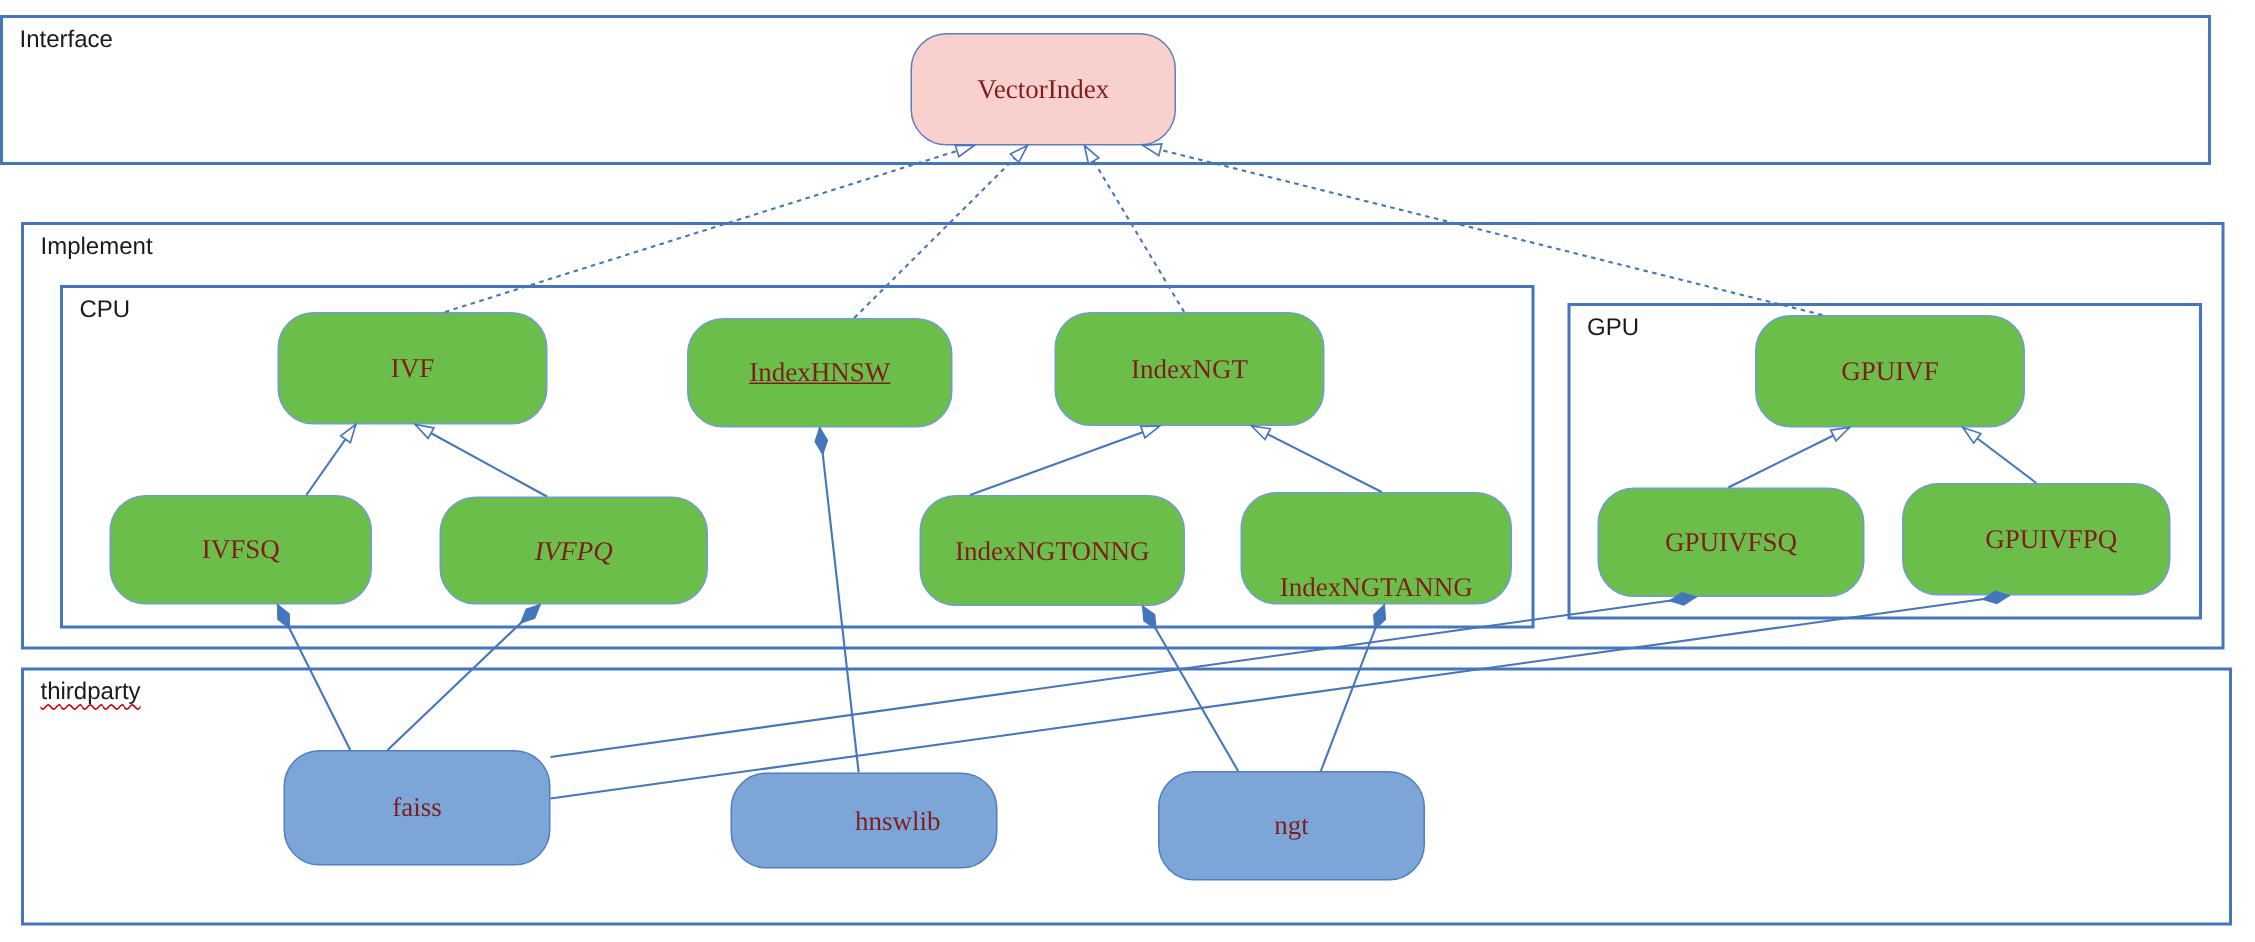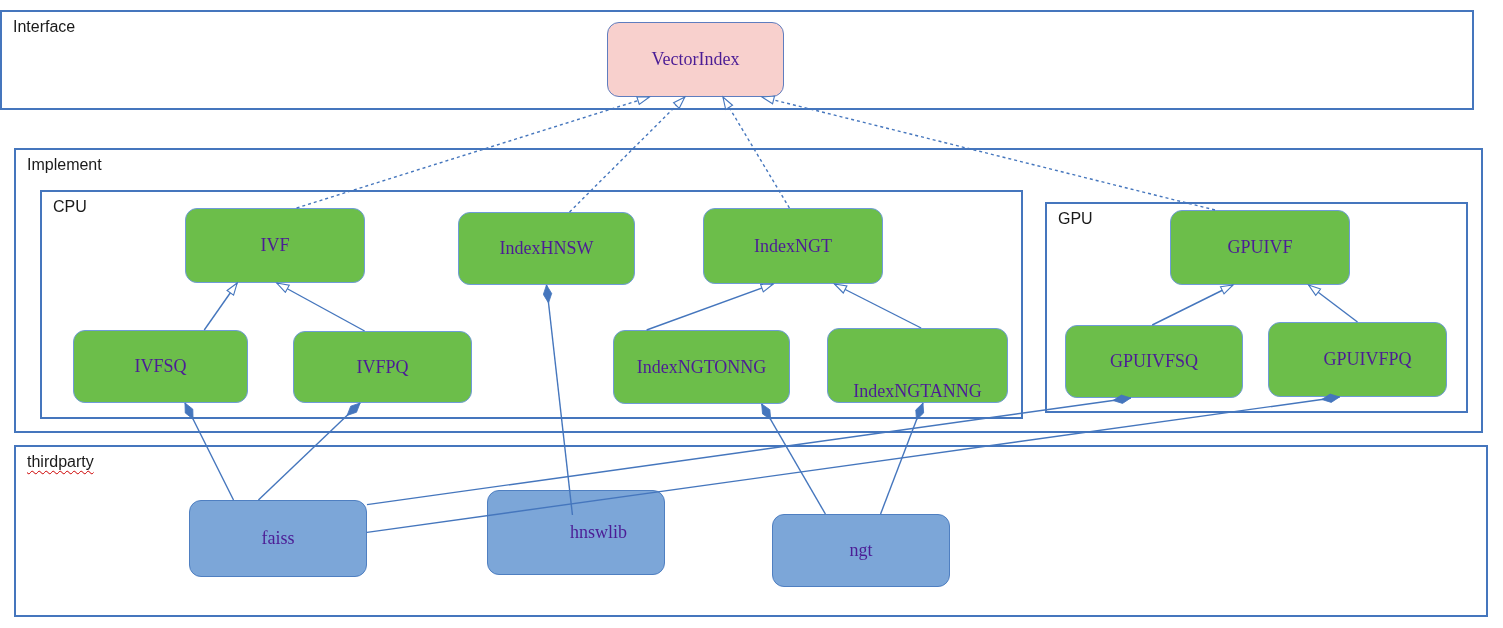--- a/index.html
+++ b/index.html
@@ -26,27 +26,27 @@
   .container-label.misspelled {
     text-decoration-line:underline;
     text-decoration-style:wavy;
     text-decoration-color:var(--spell-color);
     text-decoration-thickness:1px;
     text-underline-offset:3px;
   }
   .node {
     position:absolute;
     box-sizing:border-box;
-    border-radius:12px;
+    border-radius:24px;
     display:flex;
     align-items:center;
     justify-content:center;
     font-family:"Liberation Serif", serif;
     font-size:18px;
-    color:#4c1d95;
+    color:#7f1d1d;
     text-align:center;
   }
   .node.green { background:var(--green-fill); border:1px solid var(--green-border); }
   .node.blue  { background:var(--blue-fill);  border:1px solid var(--blue-border); }
   .node.pink  { background:var(--pink-fill);  border:1.5px solid var(--pink-border); }
   #edge-layer {
     position:absolute;
     left:0; top:0;
     pointer-events:none;
   }
@@ -69,51 +69,51 @@
     </div>
     <div class="container" style="left: 14px; top: 445px; width: 1474px; height: 172px;">
       <span class="container-label misspelled">thirdparty</span>
     </div>
     <div class="node pink" style="left: 607px; top: 22px; width: 177px; height: 75px;">
       <span>VectorIndex</span>
     </div>
     <div class="node green" style="left: 185px; top: 208px; width: 180px; height: 75px;">
       <span>IVF</span>
     </div>
-    <div class="node green" style="left: 458px; top: 212px; width: 177px; height: 73px;">
+    <div class="node green" style="left: 458px; top: 212px; width: 177px; height: 73px; text-decoration: underline;">
       <span>IndexHNSW</span>
     </div>
     <div class="node green" style="left: 703px; top: 208px; width: 180px; height: 76px;">
       <span>IndexNGT</span>
     </div>
     <div class="node green" style="left: 73px; top: 330px; width: 175px; height: 73px;">
       <span>IVFSQ</span>
     </div>
-    <div class="node green" style="left: 293px; top: 331px; width: 179px; height: 72px;">
+    <div class="node green" style="left: 293px; top: 331px; width: 179px; height: 72px; font-style: italic;">
       <span>IVFPQ</span>
     </div>
     <div class="node green" style="left: 613px; top: 330px; width: 177px; height: 74px;">
       <span>IndexNGTONNG</span>
     </div>
     <div class="node green" style="left: 827px; top: 328px; width: 181px; height: 75px; align-items: flex-end;">
       <span>IndexNGTANNG</span>
     </div>
     <div class="node green" style="left: 1170px; top: 210px; width: 180px; height: 75px;">
       <span>GPUIVF</span>
     </div>
     <div class="node green" style="left: 1065px; top: 325px; width: 178px; height: 73px; justify-content: center;">
       <span>GPUIVFSQ</span>
     </div>
     <div class="node green" style="left: 1268px; top: 322px; width: 179px; height: 75px; padding-left: 20px;">
       <span>GPUIVFPQ</span>
     </div>
     <div class="node blue" style="left: 189px; top: 500px; width: 178px; height: 77px;">
       <span>faiss</span>
     </div>
-    <div class="node blue" style="left: 487px; top: 490px; width: 178px; height: 85px; padding-left: 45px;">
+    <div class="node blue" style="left: 487px; top: 515px; width: 178px; height: 64px; padding-left: 45px;">
       <span>hnswlib</span>
     </div>
     <div class="node blue" style="left: 772px; top: 514px; width: 178px; height: 73px;">
       <span>ngt</span>
     </div>
     <svg id="edge-layer" xmlns="http://www.w3.org/2000/svg" width="1503" height="628" viewBox="0 0 1503 628">
       <defs>
      <marker id="m-tri" markerWidth="16" markerHeight="12" refX="13" refY="5" orient="auto" markerUnits="userSpaceOnUse">
        <path d="M1,1 L13,5 L1,9 Z" fill="#ffffff" stroke="#4576bd" stroke-width="1.1"></path>
      </marker>

